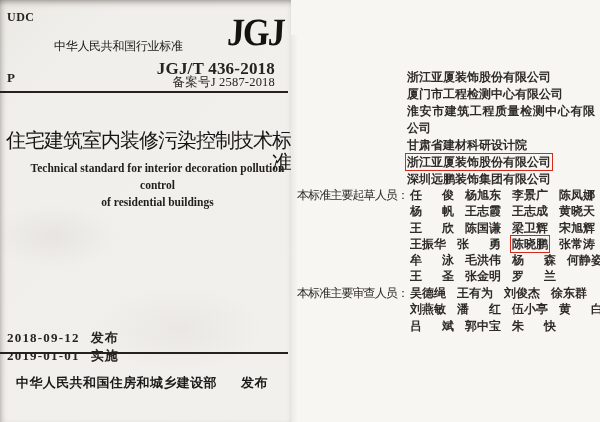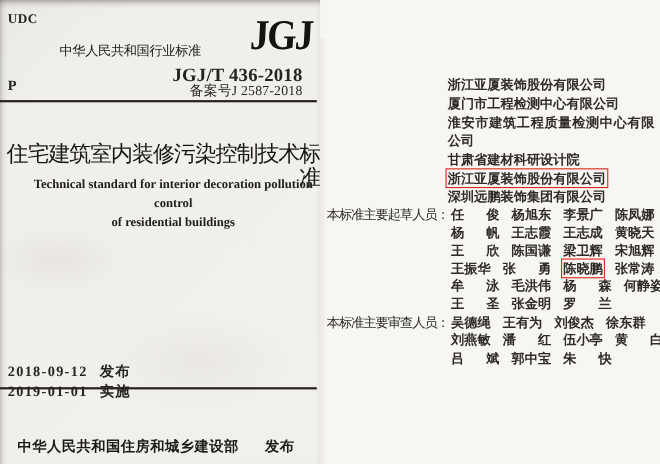--- a/index.html
+++ b/index.html
@@ -44,21 +44,21 @@
     left:0; width:291px; top:160px; text-align:center;
     font-weight:bold; font-size:11.5px; line-height:17px; color:#201e1b;padding-left:24px;
   }
   .date-row {
     left:7px; top:329px; width:271px; display:flex; justify-content:space-between;
     font-weight:bold; font-size:13px;flex-direction:column;
   }
   .date-num { letter-spacing:1.2px; }
   .date-label { font-family:"Liberation Sans","DejaVu Sans",sans-serif; margin-left:11px; letter-spacing:1px; }
   .publisher-row {
-    left:16px; top:397px; width:260px;
+    left:16px; top:374px; width:260px;
     font-family:Liberation Sans, sans-serif;
     font-weight:bold; font-size:13px; letter-spacing:.4px; color:#1b1a18; white-space:nowrap;
   }
   .publisher-action { margin-left:24px; }
   
   .page-right {
     position:absolute; left:291px; top:0; width:309px; height:422px;
     background:linear-gradient(90deg,#ece9e4 0,#f7f6f2 7px);
     color:#2e2b28;
     margin-top:35px;

